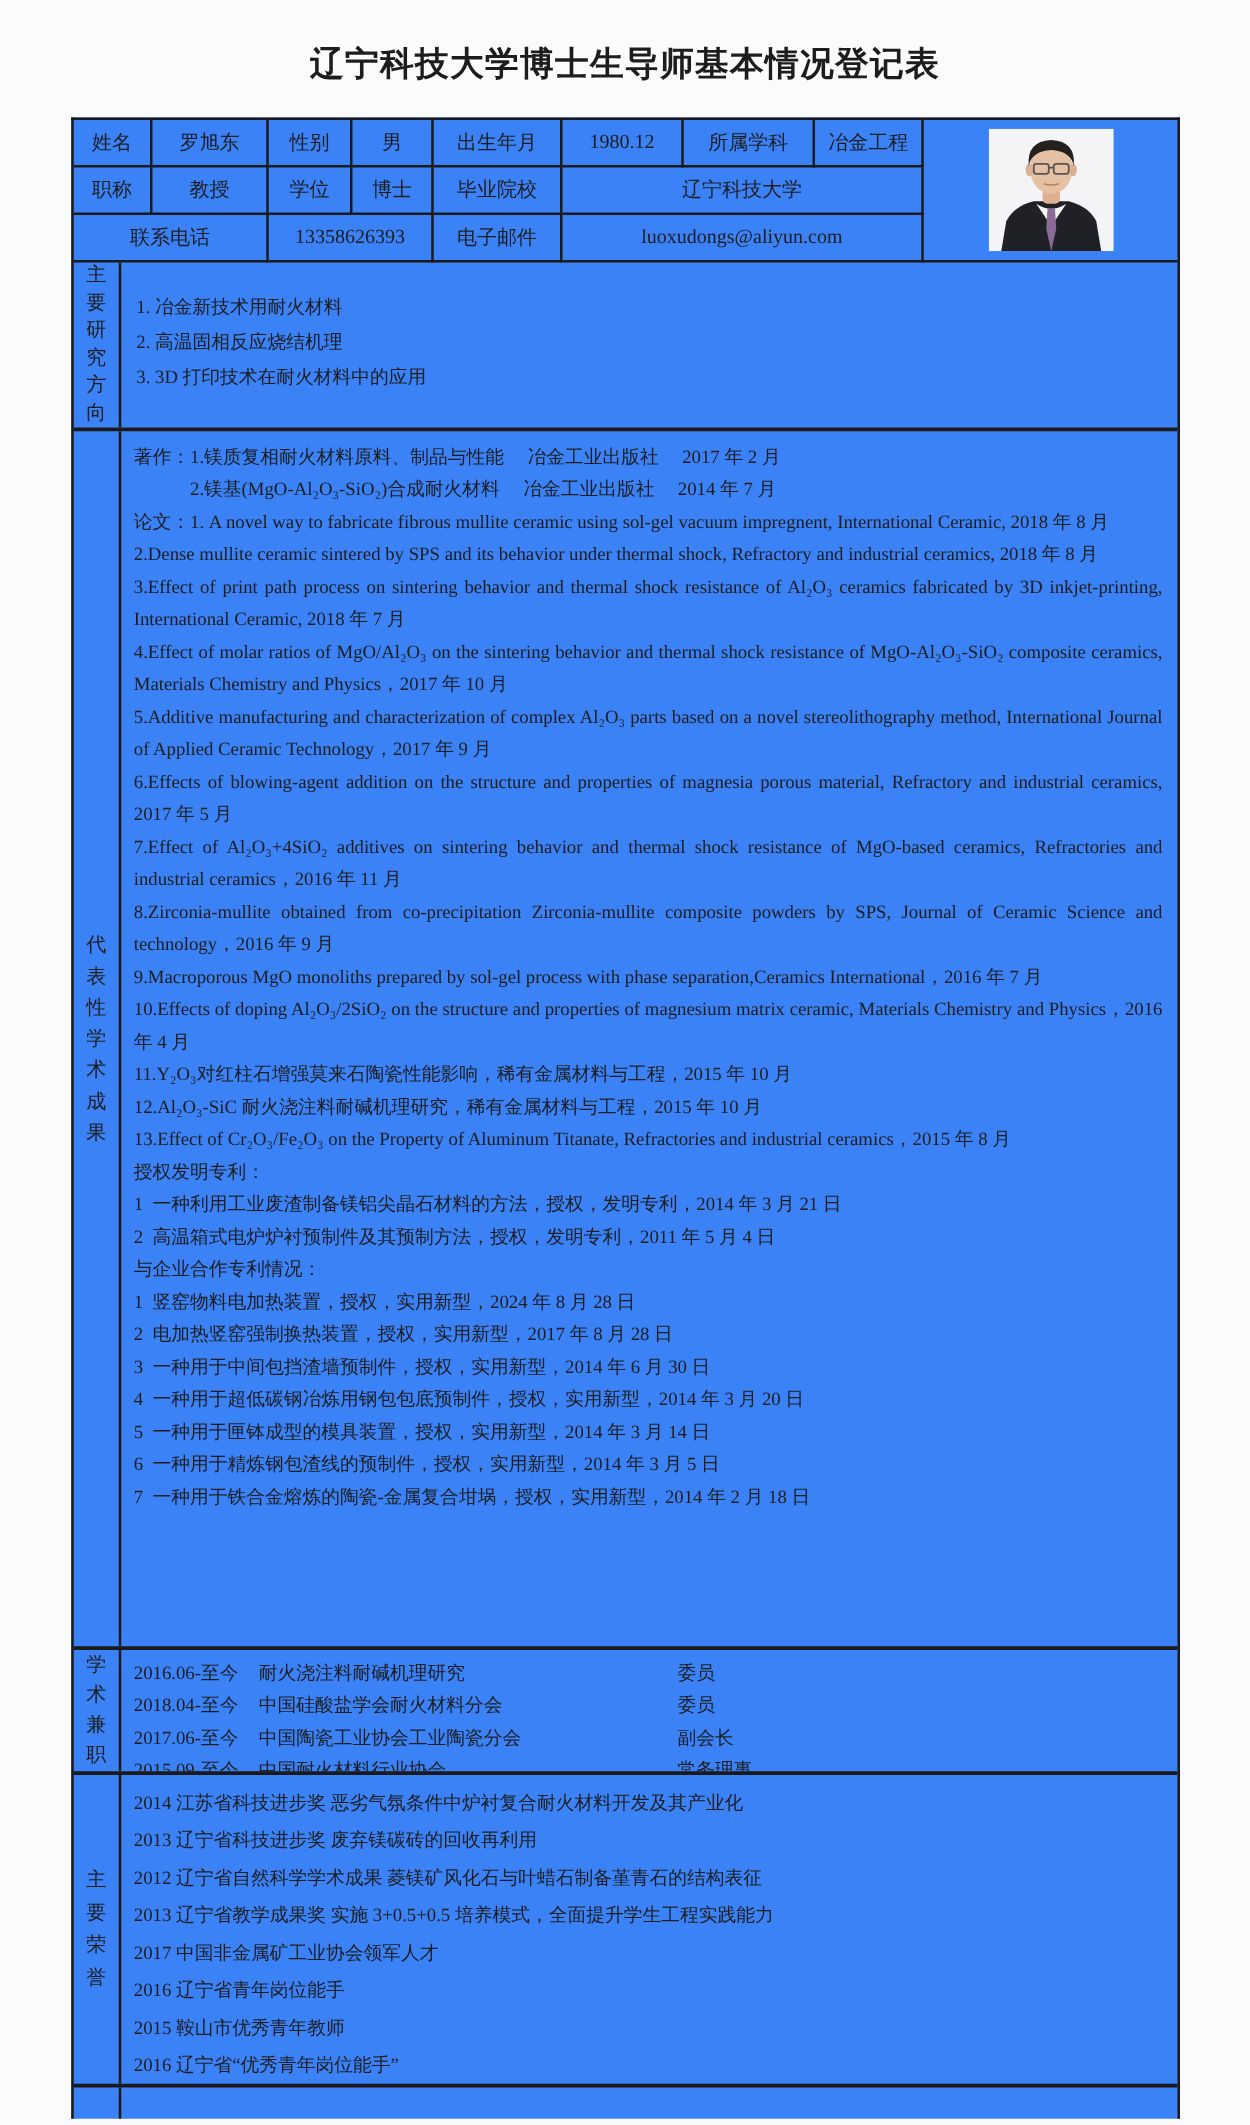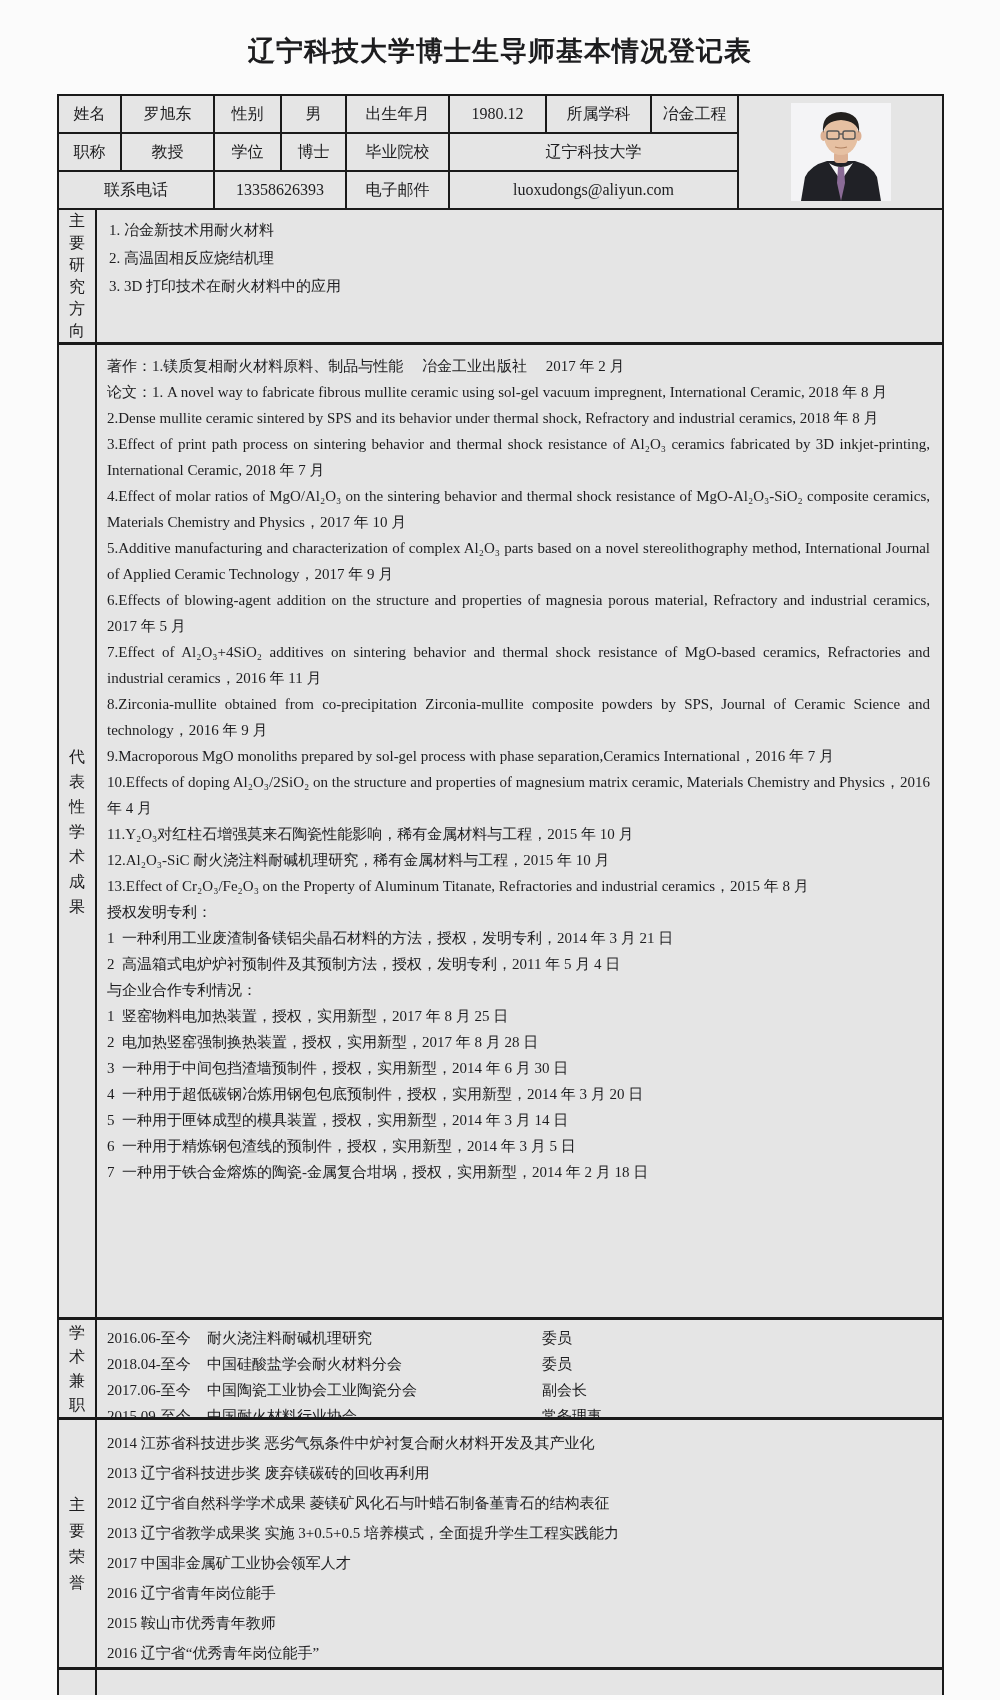--- a/index.html
+++ b/index.html
@@ -10,21 +10,21 @@
     -webkit-font-smoothing:antialiased;
   }
   .page{position:relative;width:1000px;height:1700px;}
   .title{
     margin:17px;padding-top:16px;height:44px;
     text-align:center;font-size:27px;font-weight:bold;letter-spacing:1px;
   }
   .doc{
     margin-left:57px;width:887px;box-sizing:border-box;
     border:2px solid #1a1a1a;border-bottom:none;
-    background:#e5e5e5;
+    background:#3b82f6;
   }
   
   .info-grid{
     display:grid;
     grid-template-columns:63px 93px 67px 65px 103px 97px 105px 87px 1fr;
     grid-template-rows:38px 38px 38px;
     font-size:16px;
   }
   .cell{
     box-sizing:border-box;
@@ -49,21 +49,21 @@
     border-right:2px solid #1a1a1a;
     display:flex;align-items:center;justify-content:center;
   }
   .vlabel{
     width:1.15em;text-align:center;word-break:break-all;
     font-size:16px;line-height:22px;
   }
   .content{flex:1;overflow:hidden;box-sizing:border-box;}
   
   .sec-research{height:132px;}
-  .sec-research .content{padding:12px 14px 0 12px;font-size:15px;}
+  .sec-research .content{padding:28px 14px 0 12px;font-size:15px;}
   .r-item{margin:0 0 12px;line-height:16px;}
   
   .sec-ach{height:975px;}
   .sec-ach .vlabel{line-height:25px;}
   .sec-ach .content{padding:8px 12px 0 10px;font-size:15px;}
   .a-line{margin:0;line-height:26px;white-space:pre-wrap;text-align:justify;}
   
   .sec-pos{height:100px;}
   .sec-pos .vlabel{line-height:24px;}
   .sec-pos .content{padding:5px 10px 0 10px;font-size:15px;}
@@ -148,38 +148,39 @@
         <p class="r-item">3. 3D 打印技术在耐火材料中的应用</p>
       </div>
     </div>
 
     <div class="section sec-ach">
       <div class="side">
         <div class="vlabel">代表性学术成果</div>
       </div>
       <div class="content">
         <p class="a-line">著作：1.镁质复相耐火材料原料、制品与性能　 冶金工业出版社　 2017 年 2 月</p>
+        <p class="a-line">　　　2.镁基(MgO-Al₂O₃-SiO₂)合成耐火材料　 冶金工业出版社　 2014 年 7 月</p>
         <p class="a-line">论文：1. A novel way to fabricate fibrous mullite ceramic using sol-gel vacuum impregnent, International Ceramic, 2018 年 8 月</p>
         <p class="a-line">2.Dense mullite ceramic sintered by SPS and its behavior under thermal shock, Refractory and industrial ceramics, 2018 年 8 月</p>
         <p class="a-line">3.Effect of print path process on sintering behavior and thermal shock resistance of Al₂O₃ ceramics fabricated by 3D inkjet-printing, International Ceramic, 2018 年 7 月</p>
         <p class="a-line">4.Effect of molar ratios of MgO/Al₂O₃ on the sintering behavior and thermal shock resistance of MgO-Al₂O₃-SiO₂ composite ceramics, Materials Chemistry and Physics，2017 年 10 月</p>
         <p class="a-line">5.Additive manufacturing and characterization of complex Al₂O₃ parts based on a novel stereolithography method, International Journal of Applied Ceramic Technology，2017 年 9 月</p>
         <p class="a-line">6.Effects of blowing-agent addition on the structure and properties of magnesia porous material, Refractory and industrial ceramics, 2017 年 5 月</p>
         <p class="a-line">7.Effect of Al₂O₃+4SiO₂ additives on sintering behavior and thermal shock resistance of MgO-based ceramics, Refractories and industrial ceramics，2016 年 11 月</p>
         <p class="a-line">8.Zirconia-mullite obtained from co-precipitation Zirconia-mullite composite powders by SPS, Journal of Ceramic Science and technology，2016 年 9 月</p>
         <p class="a-line">9.Macroporous MgO monoliths prepared by sol-gel process with phase separation,Ceramics International，2016 年 7 月</p>
         <p class="a-line">10.Effects of doping Al₂O₃/2SiO₂ on the structure and properties of magnesium matrix ceramic, Materials Chemistry and Physics，2016 年 4 月</p>
         <p class="a-line">11.Y₂O₃对红柱石增强莫来石陶瓷性能影响，稀有金属材料与工程，2015 年 10 月</p>
         <p class="a-line">12.Al₂O₃-SiC 耐火浇注料耐碱机理研究，稀有金属材料与工程，2015 年 10 月</p>
         <p class="a-line">13.Effect of Cr₂O₃/Fe₂O₃ on the Property of Aluminum Titanate, Refractories and industrial ceramics，2015 年 8 月</p>
         <p class="a-line">授权发明专利：</p>
         <p class="a-line">1  一种利用工业废渣制备镁铝尖晶石材料的方法，授权，发明专利，2014 年 3 月 21 日</p>
         <p class="a-line">2  高温箱式电炉炉衬预制件及其预制方法，授权，发明专利，2011 年 5 月 4 日</p>
         <p class="a-line">与企业合作专利情况：</p>
-        <p class="a-line">1  竖窑物料电加热装置，授权，实用新型，2017 年 8 月 25 日</p>
+        <p class="a-line">1  竖窑物料电加热装置，授权，实用新型，2024 年 8 月 28 日</p>
         <p class="a-line">2  电加热竖窑强制换热装置，授权，实用新型，2017 年 8 月 28 日</p>
         <p class="a-line">3  一种用于中间包挡渣墙预制件，授权，实用新型，2014 年 6 月 30 日</p>
         <p class="a-line">4  一种用于超低碳钢冶炼用钢包包底预制件，授权，实用新型，2014 年 3 月 20 日</p>
         <p class="a-line">5  一种用于匣钵成型的模具装置，授权，实用新型，2014 年 3 月 14 日</p>
         <p class="a-line">6  一种用于精炼钢包渣线的预制件，授权，实用新型，2014 年 3 月 5 日</p>
         <p class="a-line">7  一种用于铁合金熔炼的陶瓷-金属复合坩埚，授权，实用新型，2014 年 2 月 18 日</p>
       </div>
     </div>
 
     <div class="section sec-pos">

